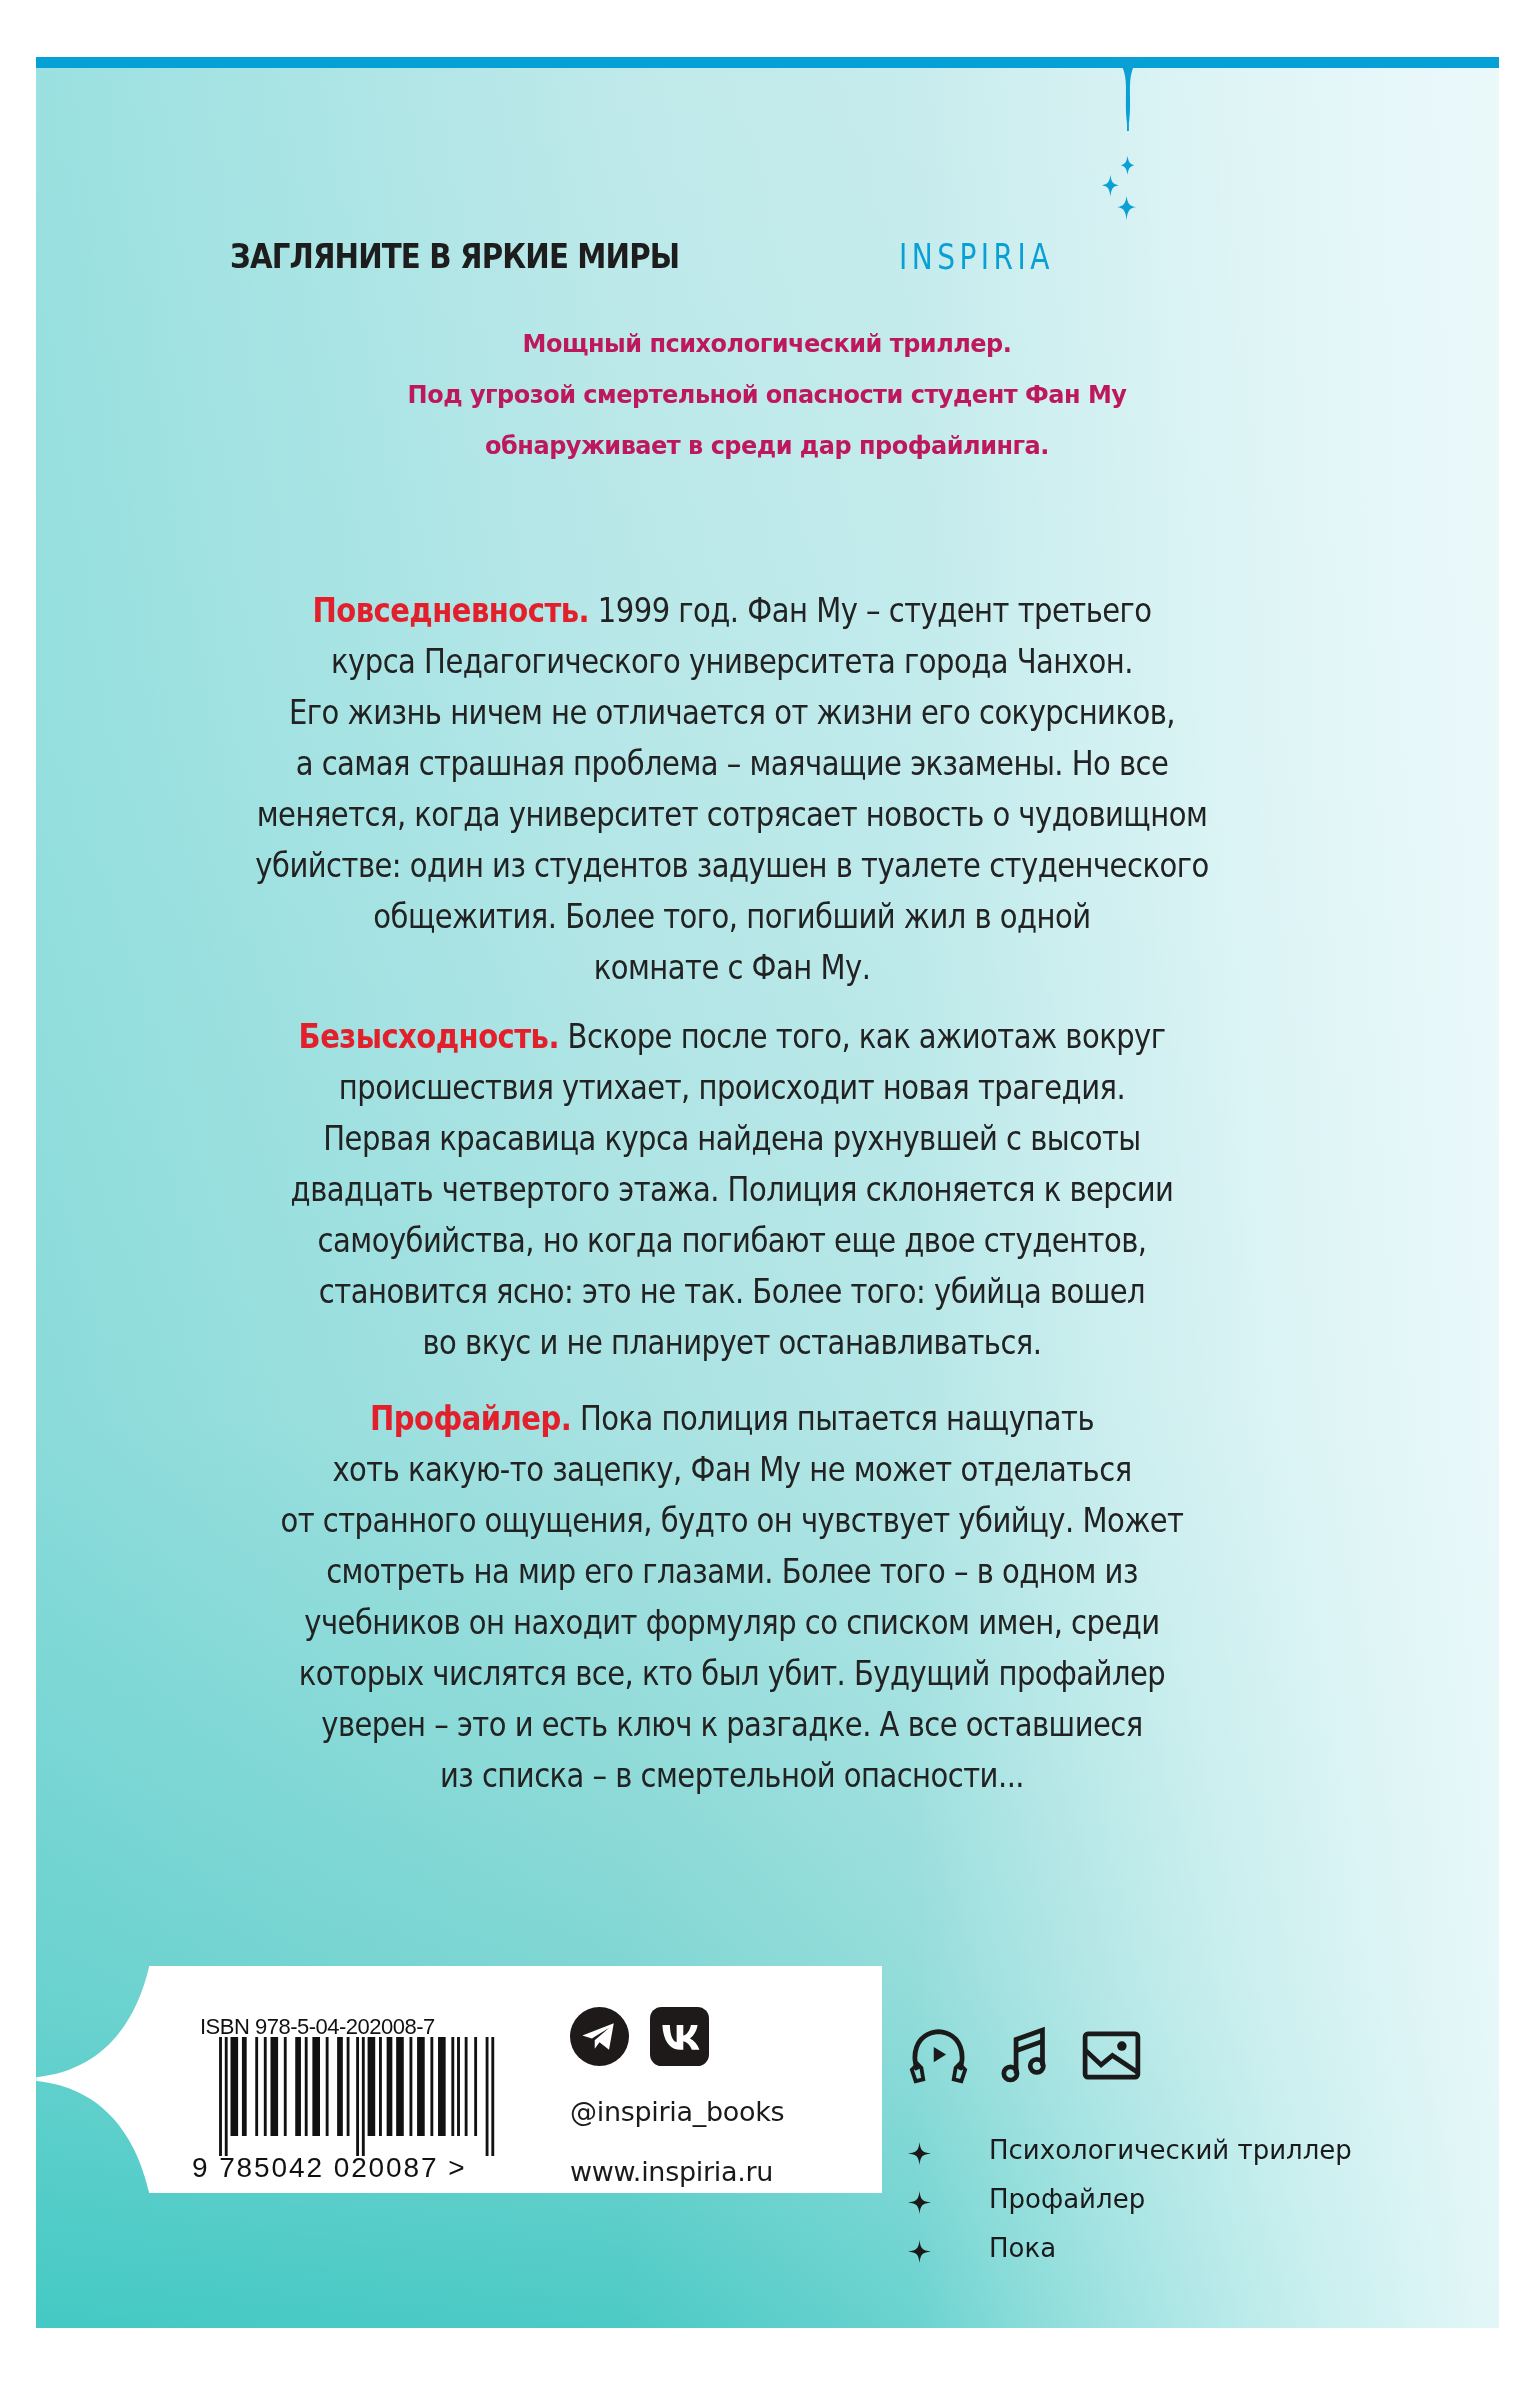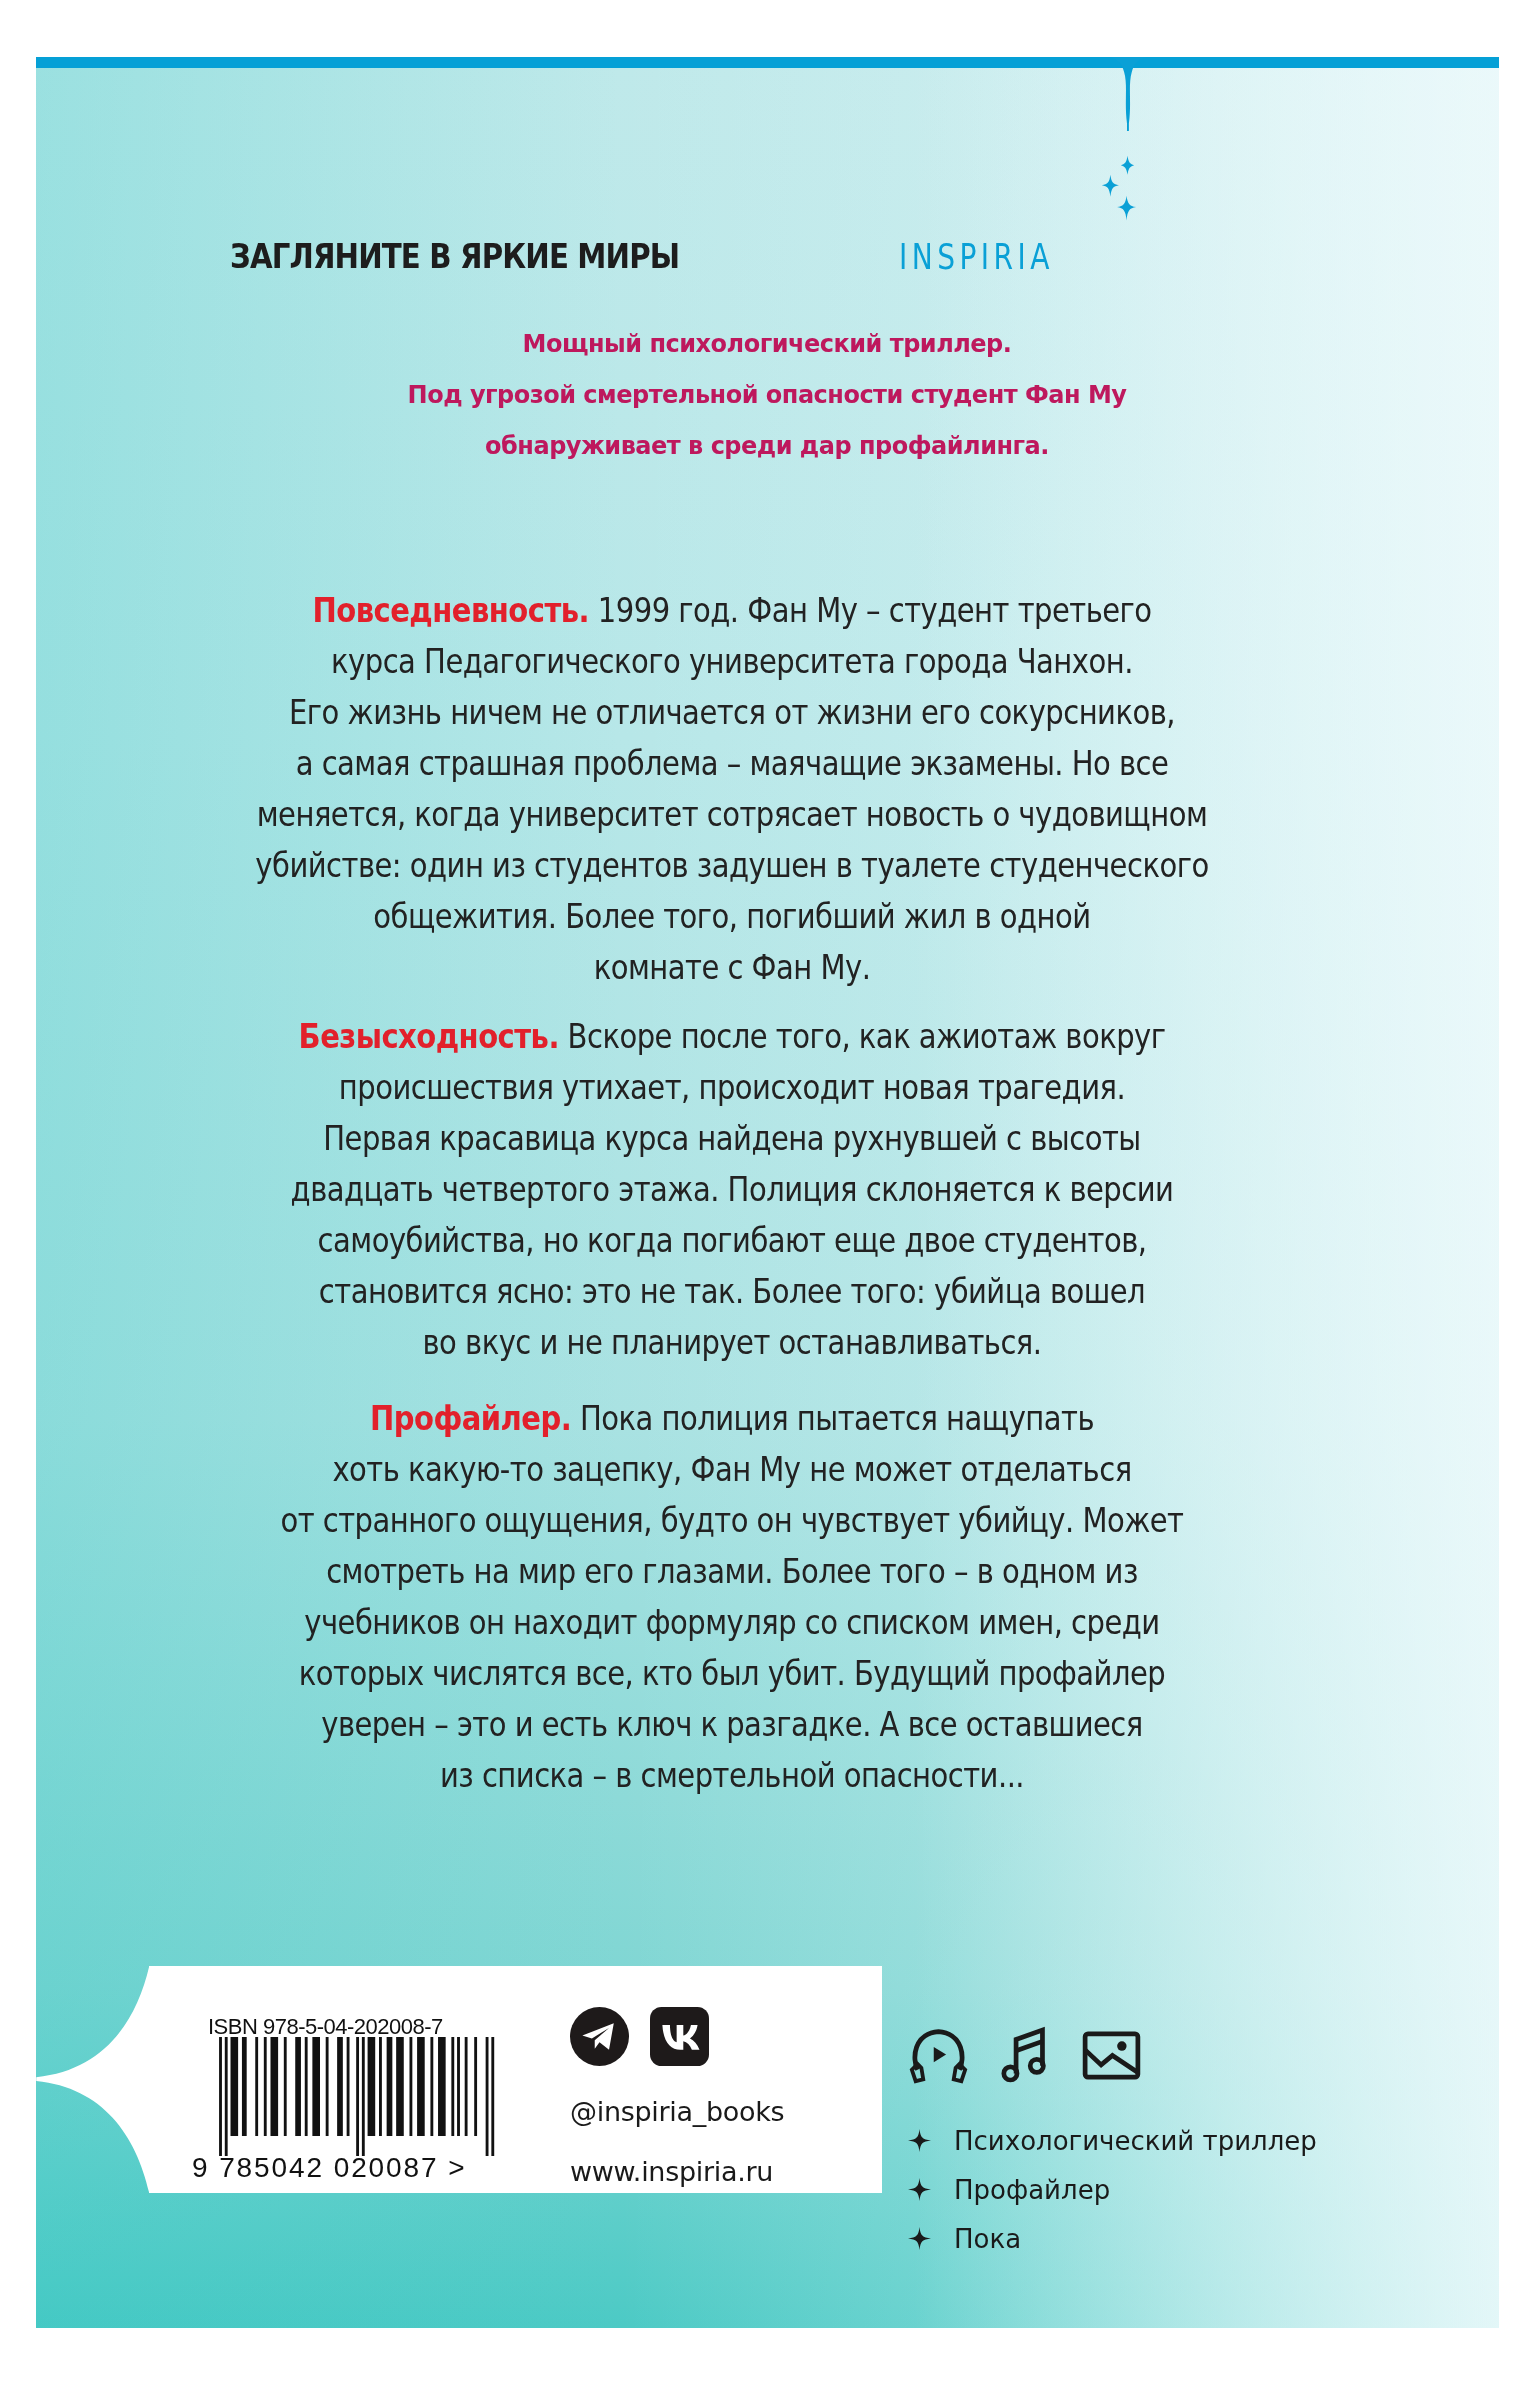--- a/index.html
+++ b/index.html
@@ -26,30 +26,30 @@
   .tagline div { font-family: "DejaVu Sans", sans-serif; font-weight: bold; font-size: 24px; line-height: 51px; color: #be185d; letter-spacing: -0.5px; }
   .body-text { position: absolute; left: 114px; width: 1236px; text-align: center; z-index: 3; }
   .body-text div { font-family: "DejaVu Sans", sans-serif; font-size: 33px; line-height: 51px; color: #222222; letter-spacing: -0.6px; transform: scaleX(0.88); }
   .body-text .lead { font-weight: bold; color: #e2202b; }
   #p1 { top: 585px; }
   #p2 { top: 1011px; text-align: center; }
   #p3 { top: 1393px; }
   .card-wrap { position: absolute; left: 0; top: 1966px; width: 856px; height: 228px; z-index: 3; }
   .card { position: absolute; left: 113px; top: 0; width: 733px; height: 227px; background: #ffffff; }
   .notch { position: absolute; left: 0; top: 0; width: 124px; height: 227px; }
-  .isbn { position: absolute; left: 172px; top: 48px; font-family: "Liberation Sans", sans-serif; font-size: 22px; color: #111; letter-spacing: -0.5px; }
+  .isbn { position: absolute; left: 164px; top: 48px; font-family: "Liberation Sans", sans-serif; font-size: 22px; color: #111; letter-spacing: -0.5px; }
   .barcode { position: absolute; left: 183px; top: 71px; width: 281px; height: 119px; }
   .digits { position: absolute; left: 156px; top: 186px; font-family: "Liberation Sans", sans-serif; font-size: 28px; color: #111; letter-spacing: 1.9px; white-space: pre; }
   .social { position: absolute; left: 534px; top: 41px; width: 304px; }
   .social .icons { display: flex; gap: 21px; height: 63px; }
   .social .handle, .social .url { font-family: "DejaVu Sans", sans-serif; font-size: 27px; color: #1a1a1a; letter-spacing: -0.3px; line-height: 36px; margin-top: 24px; }
   .features { position: absolute; left: 908px; top: 2022px; width: 533px; z-index: 3; }
   .features .icons { display: flex; gap: 32px; height: 67px; align-items: center; }
   .features ul { list-style: none; padding: 0; margin: 27px 0 0 0; }
-  .features li { display: flex; align-items: center; height: 49px; font-family: "DejaVu Sans", sans-serif; font-size: 26px; color: #1a1a1a; }
+  .features li { display: flex; align-items: flex-end; height: 49px; font-family: "DejaVu Sans", sans-serif; font-size: 26px; color: #1a1a1a; gap: 35px; }
   .features li .star { width: 23px; height: 23px; margin-right: 23px; }
 </style>
 </head>
 <body>
 
 <div class="cover">
   <div class="topbar"></div>
 
   <svg class="drip" viewBox="0 0 114 80">
     <path d="M0 0 H114 C104 2 100 8 98 16 C94 30 98 48 95 70 L95 78 L93 78 L93 70 C90 48 94 30 90 16 C88 8 84 2 74 0 Z" fill="#0aa0d6" transform="translate(-36,0)"></path>

